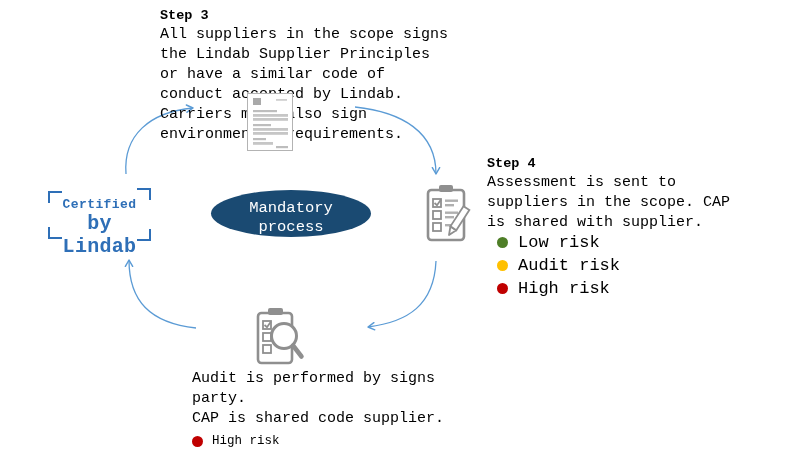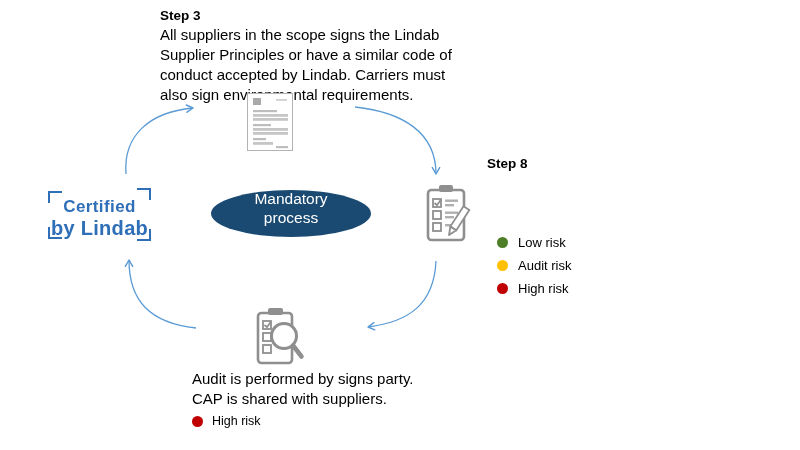--- a/index.html
+++ b/index.html
@@ -1,44 +1,44 @@
 <!DOCTYPE html>
 <html><head>
 <meta charset="utf-8">
 <style>
   html,body{margin:0;padding:0;background:#fff;}
   .canvas{position:relative;width:800px;height:450px;background:#fff;overflow:hidden;
-          font-family:Liberation Sans, sans-serif;color:#000;}
+          font-family:Liberation Mono, monospace;color:#000;}
   .abs{position:absolute;}
 
   
   .step-heading{font-size:13.5px;font-weight:bold;line-height:1.25;}
   .step-body{font-size:15px;line-height:1.34;}
 
   
   .ellipse{left:211px;top:190px;width:160px;height:47px;border-radius:50%;
-           display:flex;align-items:flex-start;justify-content:center;text-align:center;}
+           display:flex;align-items:flex-end;justify-content:center;text-align:center;}
   .ellipse span{color:#fff;font-size:15.5px;line-height:1.22;width:108px;display:block;}
 
   
   .stamp{left:48px;top:191px;width:103px;height:48px;}
   .stamp .txt{position:absolute;left:0;right:0;top:7px;text-align:center;font-weight:bold;}
-  .stamp .l1{font-size:17px;line-height:1.1;letter-spacing:.4px;}
+  .stamp .l1{font-size:13px;line-height:1.1;letter-spacing:.4px;}
   .stamp .l2{font-size:20px;line-height:1.15;letter-spacing:.3px;}
   .corner{position:absolute;width:12px;height:10px;}
   .corner.tl{left:0;top:0;border-left:2.5px solid;border-top:2.5px solid;}
   .corner.tr{right:0;top:-3px;border-right:2.5px solid;border-top:2.5px solid;}
   .corner.bl{left:0;bottom:0;border-left:2.5px solid;border-bottom:2.5px solid;}
   .corner.br{right:0;bottom:-2px;border-right:2.5px solid;border-bottom:2.5px solid;}
 
   
   .legend{left:497px;top:231px;}
   .legend-row{display:flex;align-items:center;height:23px;}
   .dot{width:11px;height:11px;border-radius:50%;flex:0 0 auto;}
-  .legend-row .lbl{font-size:13px;margin-left:10px;}
+  .legend-row .lbl{font-size:17px;margin-left:10px;}
 
   .bullet-row{display:flex;align-items:center;margin-top:5px;}
   .bullet-row .lbl{font-size:12.5px;margin-left:9px;}
 
   .arrows{left:0;top:0;pointer-events:none;}
 </style>
 </head>
 <body>
 
 <div class="canvas">
@@ -71,21 +71,22 @@
     <rect x="6" y="25" width="35" height="2.8" fill="#c6c6c6"></rect>
     <rect x="6" y="31" width="18" height="2.2" fill="#bdbdbd"></rect>
     <rect x="6" y="35" width="35" height="2.8" fill="#c6c6c6"></rect>
     <rect x="6" y="39" width="35" height="2.8" fill="#c6c6c6"></rect>
     <rect x="6" y="45" width="13" height="2.2" fill="#bdbdbd"></rect>
     <rect x="6" y="49" width="20" height="2.8" fill="#c6c6c6"></rect>
     <rect x="29" y="53" width="12" height="2.2" fill="#bdbdbd"></rect>
   </svg>
 
   <div class="abs" style="left:487px;top:156px;width:252px;">
-    <div class="step-heading">Step 8</div>
+    <div class="step-heading">Step 4</div>
+    <div class="step-body">Assessment is sent to suppliers in the scope. CAP is shared with supplier.</div>
   </div>
 
   <div class="abs legend">
     <div class="legend-row">
       <span class="dot" style="background-color: rgb(78, 126, 39);"></span>
       <span class="lbl">Low risk</span>
     </div>
     <div class="legend-row">
       <span class="dot" style="background-color: rgb(255, 192, 0);"></span>
       <span class="lbl">Audit risk</span>
@@ -135,20 +136,20 @@
     <rect x="9" y="15" width="8" height="8" fill="none" stroke="currentColor" stroke-width="1.8"></rect>
     <path d="M10.5,19 L13,21.2 L17,15.5" fill="none" stroke="currentColor" stroke-width="1.8"></path>
     <rect x="9" y="27" width="8" height="8" fill="none" stroke="currentColor" stroke-width="1.8"></rect>
     <rect x="9" y="39" width="8" height="8" fill="none" stroke="currentColor" stroke-width="1.8"></rect>
     <circle cx="30" cy="30" r="12.5" fill="#ffffff" stroke="currentColor" stroke-width="3"></circle>
     <line x1="39" y1="39.5" x2="47.5" y2="50.5" stroke="currentColor" stroke-width="4.5" stroke-linecap="round"></line>
   </svg>
 
   <div class="abs" style="left:192px;top:369px;width:260px;">
     <div class="step-body">Audit is performed by signs party.</div>
-    <div class="step-body">CAP is shared with suppliers.</div>
+    <div class="step-body">CAP is shared code supplier.</div>
     <div class="bullet-row">
       <span class="dot" style="background-color: rgb(192, 0, 0);"></span>
       <span class="lbl">High risk</span>
     </div>
   </div>
 
 </div>
 
 </body></html>

